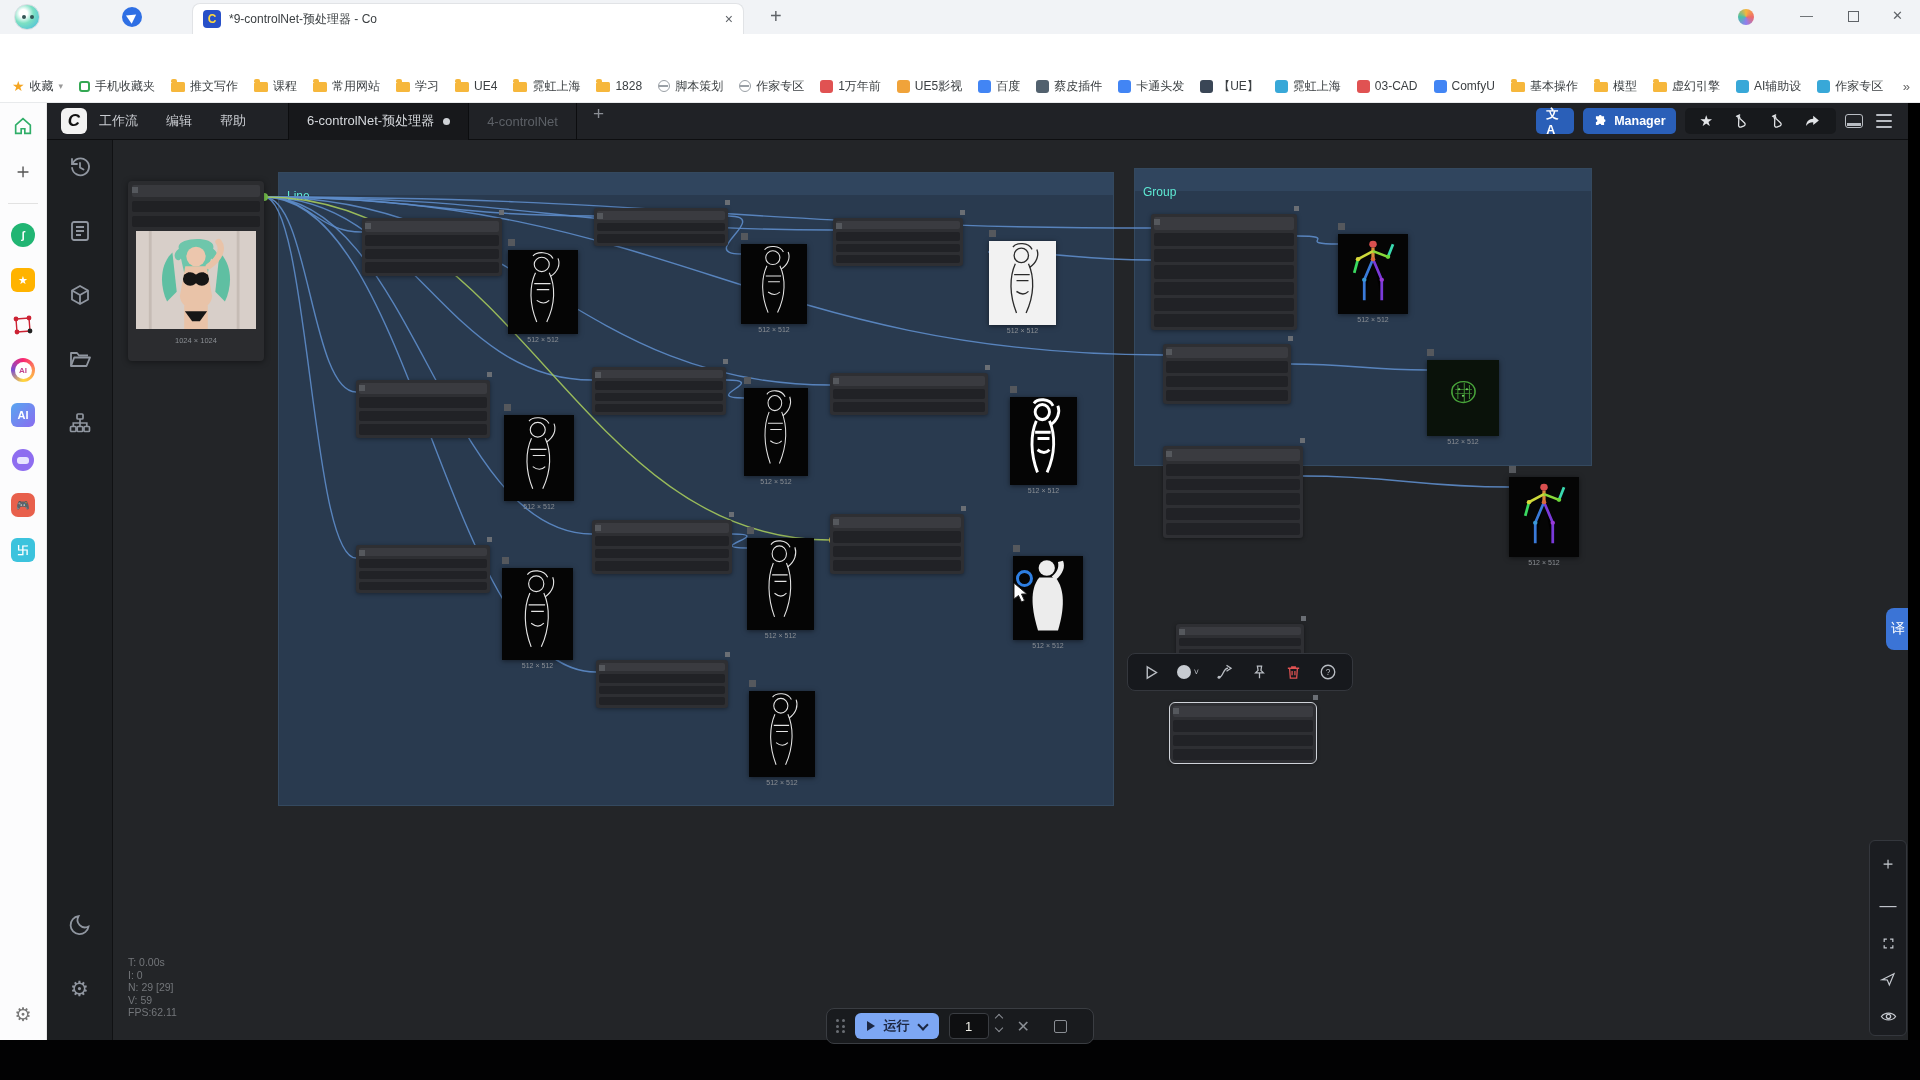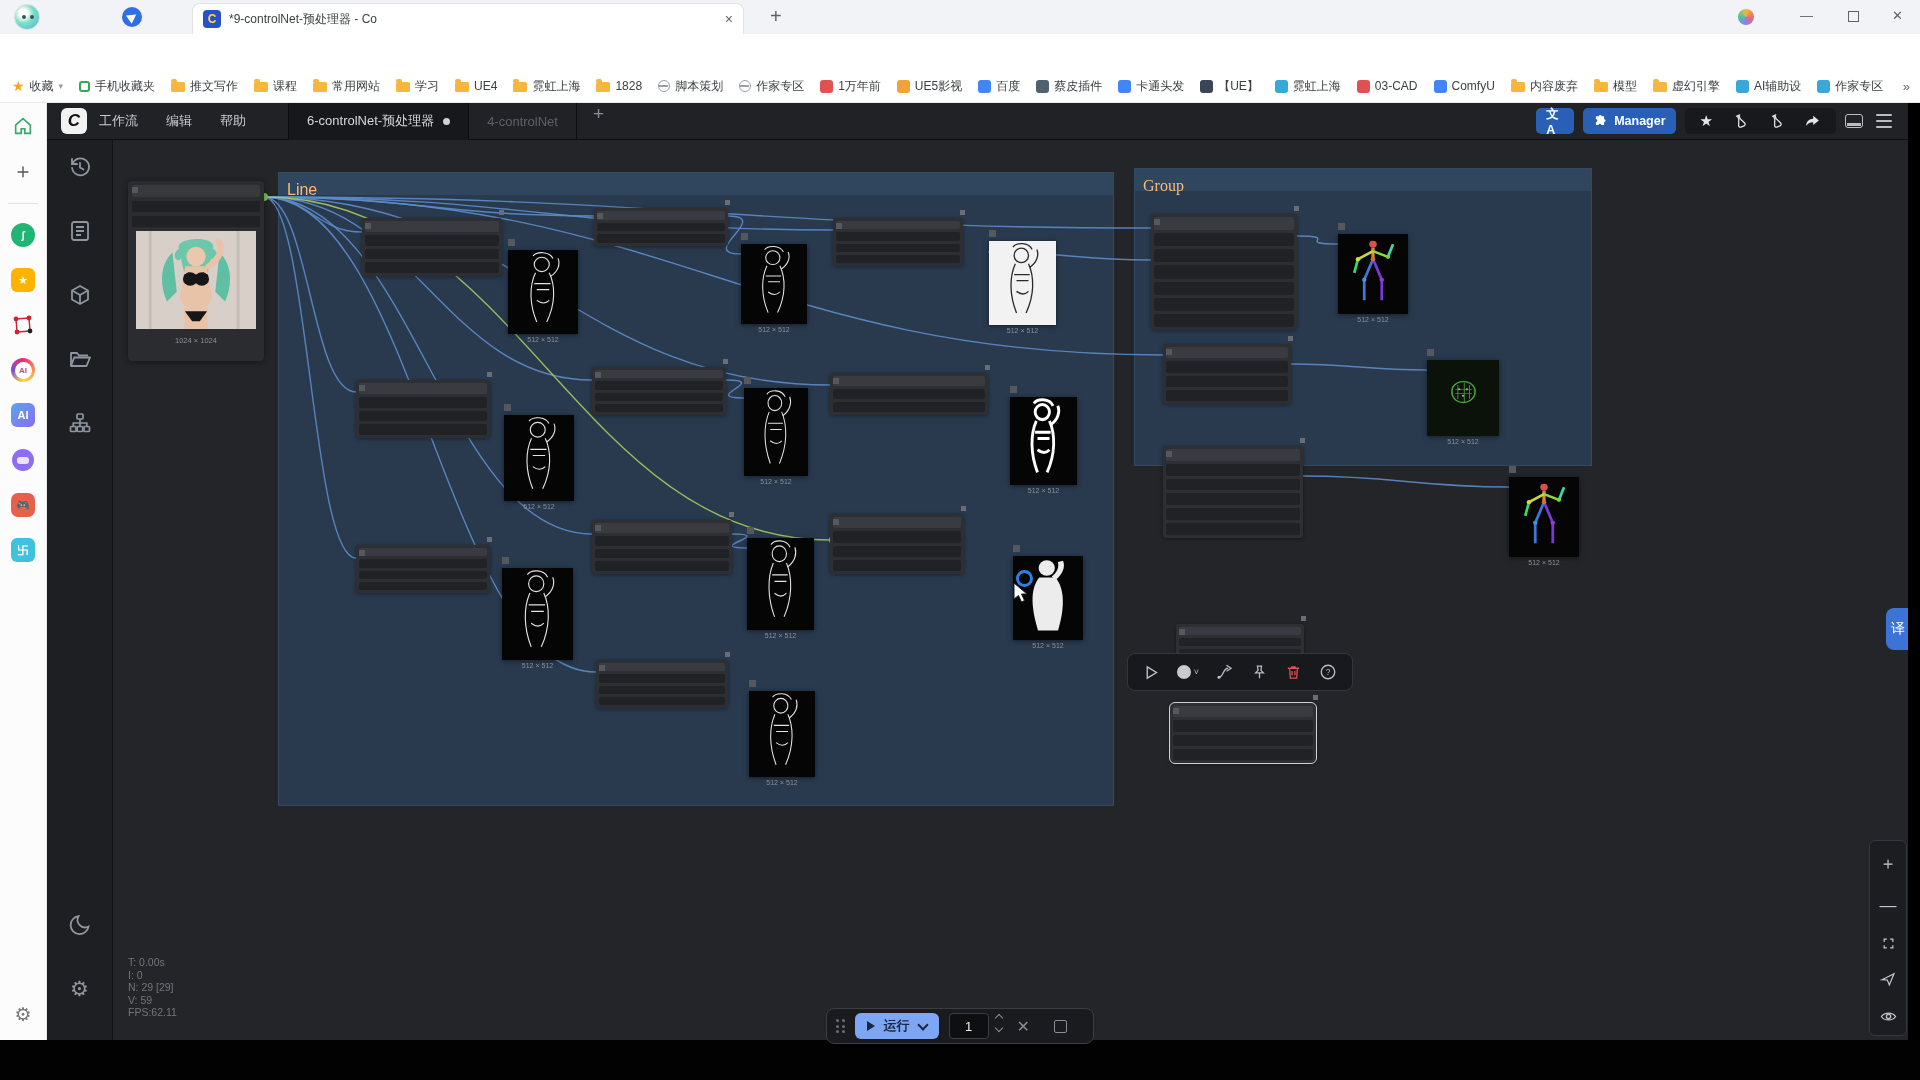--- a/index.html
+++ b/index.html
@@ -104,21 +104,21 @@
   .icostrip { height:26px; background:#17191c; border-radius:5px; display:flex; align-items:center; gap:19px; padding:0 15px; color:#e3e5e8;}
   .panelico { width:18px; height:14px; border:1.7px solid #b9bdc3; border-radius:3px; position:relative;}
   .panelico:after{content:"";position:absolute;left:1px;right:1px;bottom:1px;height:3px;background:#b9bdc3;}
   .mburger { display:flex; flex-direction:column; gap:3.5px; padding:4px;}
   .mburger i { width:16px; height:2.2px; background:#b9bdc3; border-radius:1px;}
 
   
   #canvas { left:113px; top:140px; width:1795px; height:900px; background:#232528; overflow:hidden; }
   .ngroup { position:absolute; background:#293a4f; border:1px solid #34495f; }
   .ngroup .ghead { position:absolute; left:0; top:0; right:0; height:22px; background:#30455e; }
-  .ngroup .gtitle { position:absolute; left:8px; top:8px; font-size:16px; color:#fdba74; }
+  .ngroup .gtitle { position:absolute; left:8px; top:16px; font-size:12px; color:#5eead4; }
   #links { position:absolute; left:0; top:0; pointer-events:none; }
   .gnode { position:absolute; background:#2e2f33; border-radius:3px; padding:3px; display:flex; flex-direction:column; gap:3px;
     box-shadow:0 1px 4px rgba(0,0,0,.4);}
   .gnode .trow { flex:1; background:#3a3b40; border-radius:2px;}
   .gnode .wrow { flex:1; background:#212226; border-radius:2px;}
   .gnode.selected { outline:1.6px solid #d0d4da; border-radius:5px; }
   .chip { position:absolute; width:6px; height:6px; background:#55585d; z-index:2;}
   .pv { position:absolute; }
   .pv svg { display:block; box-shadow:0 1px 5px rgba(0,0,0,.5);}
   .pv .cap { text-align:center; font-size:7px; color:#8b8f94; margin-top:2px;}
@@ -309,21 +309,21 @@
         <div class="bm">
           <div class="bm-dot" style="background: rgb(224, 82, 82);"></div>
           <span>03-CAD</span>
         </div>
         <div class="bm">
           <div class="bm-dot" style="background: rgb(66, 133, 244);"></div>
           <span>ComfyU</span>
         </div>
         <div class="bm">
           <div class="bm-folder"></div>
-          <span>内容废弃</span>
+          <span>基本操作</span>
         </div>
         <div class="bm">
           <div class="bm-folder"></div>
           <span>模型</span>
         </div>
         <div class="bm">
           <div class="bm-folder"></div>
           <span>虚幻引擎</span>
         </div>
         <div class="bm">
@@ -476,21 +476,21 @@
       <div class="side-ico">
         <span style="font-size:21px;color:#9096a0;">⚙</span>
       </div>
     </div>
 
   <div id="canvas" class="abs">
       <div class="ngroup" style="left: 165px; top: 32px; width: 836px; height: 634px;">
         <div class="ghead"></div>
         <div class="gtitle">Line</div>
       </div>
-      <div class="ngroup" style="left: 1021px; top: 28px; width: 458px; height: 298px; font-family: Liberation Serif, serif;">
+      <div class="ngroup" style="left: 1021px; top: 28px; width: 458px; height: 298px;">
         <div class="ghead"></div>
         <div class="gtitle">Group</div>
       </div>
       <svg id="links" width="1795" height="900">
         <path d="M151 57 C196 57, 204 92, 249 92" fill="none" stroke="#5d8cc9" stroke-width="1.4" opacity="0.9"></path>
         <path d="M151 57 C299.5 57, 332.5 76, 481 76" fill="none" stroke="#5d8cc9" stroke-width="1.4" opacity="0.9"></path>
         <path d="M151 57 C407.05 57, 463.95 90, 720 90" fill="none" stroke="#5d8cc9" stroke-width="1.4" opacity="0.9"></path>
         <path d="M151 57 C196 57, 198 252, 243 252" fill="none" stroke="#5d8cc9" stroke-width="1.4" opacity="0.9"></path>
         <path d="M151 57 C298.6 57, 331.4 240, 479 240" fill="none" stroke="#5d8cc9" stroke-width="1.4" opacity="0.9"></path>
         <path d="M151 57 C405.70000000000005 57, 462.29999999999995 245, 717 245" fill="none" stroke="#5d8cc9" stroke-width="1.4" opacity="0.9"></path>

